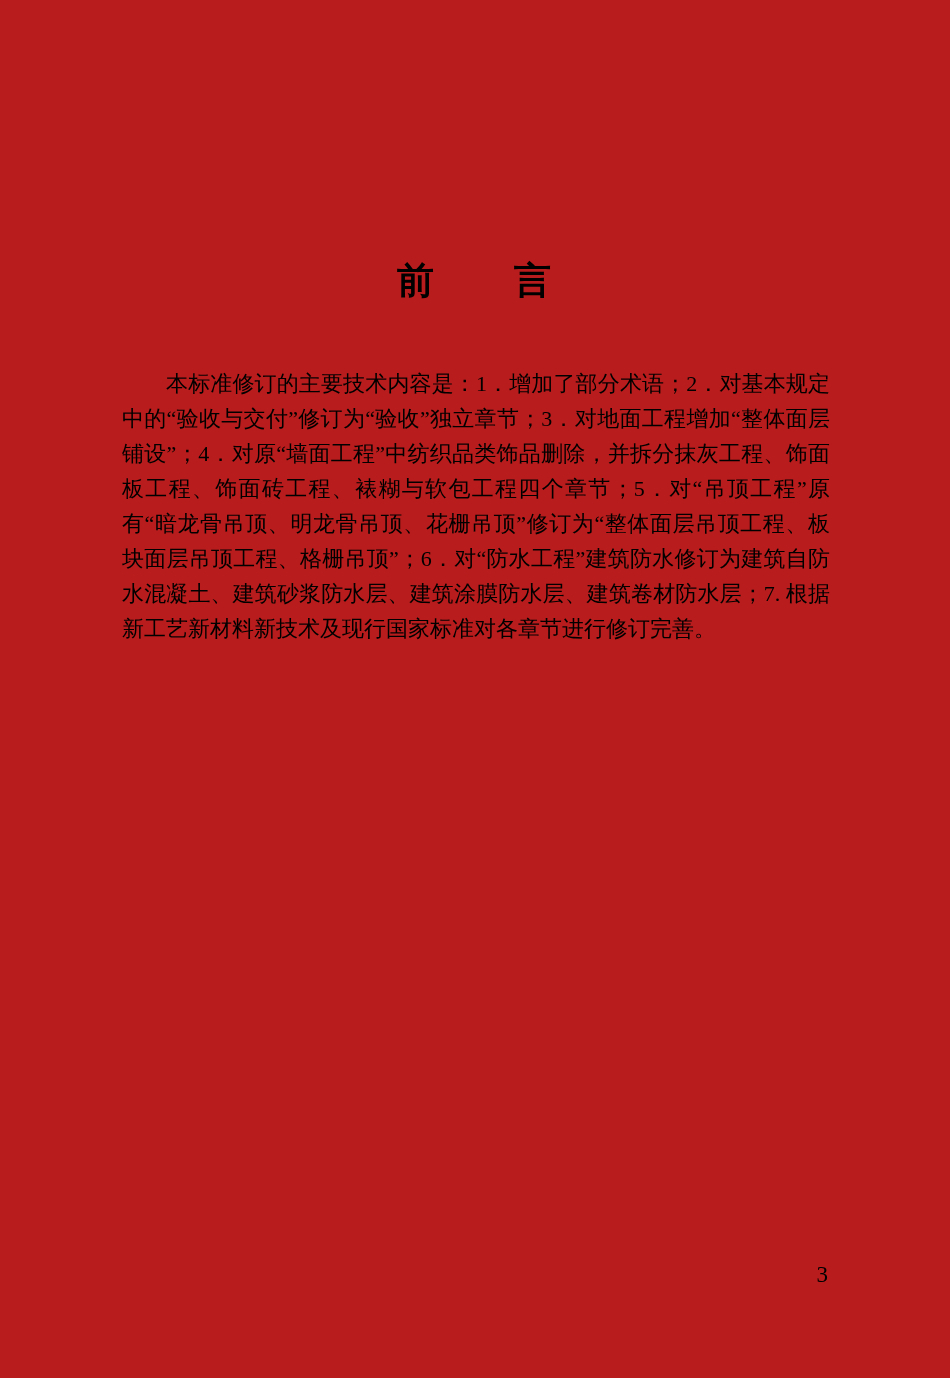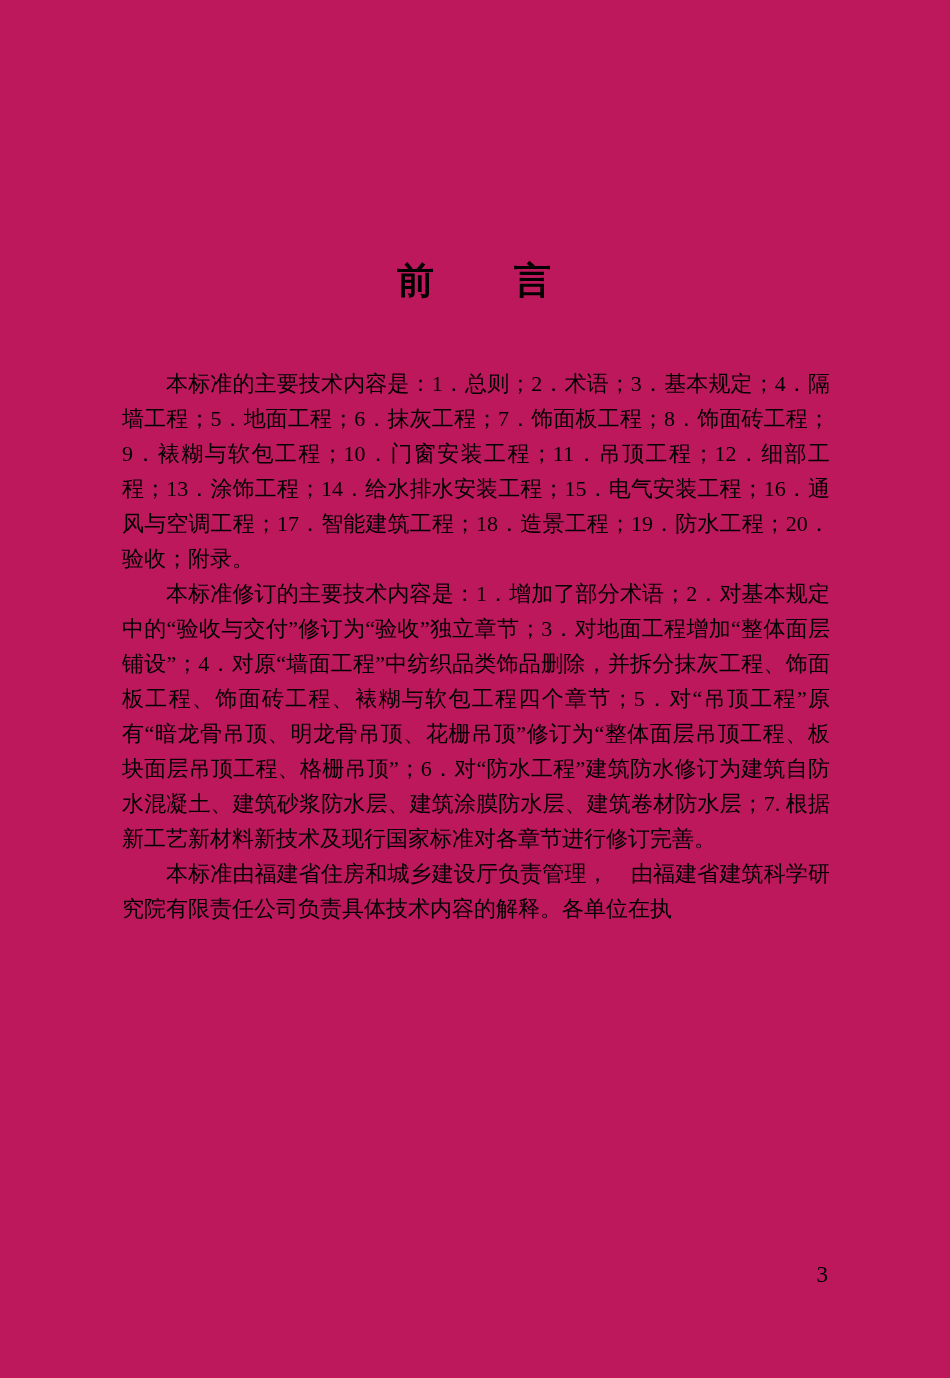--- a/index.html
+++ b/index.html
@@ -4,21 +4,21 @@
 <style>
   html, body {
     margin: 0;
     padding: 0;
     background: #ffffff;
   }
   .page {
     position: relative;
     width: 950px;
     height: 1378px;
-    background: #be185d;
+    background: #b91c1c;
     color: #000000;
     font-family: "Liberation Serif", "DejaVu Serif", serif;
     overflow: hidden;
   }
   .doc-title {
     position: absolute;
     top: 256px;
     left: 0;
     right: 0;
     margin: 0;
@@ -54,20 +54,18 @@
   }
 </style>
 </head>
 <body>
 
 <div class="page">
 
   <h1 class="doc-title">前　　言</h1>
 
   <div class="doc-body">
-    <p>本标准的主要技术内容是：1．总则；2．术语；3．基本规定；4．隔墙工程；5．地面工程；6．抹灰工程；7．饰面板工程；8．饰面砖工程；9．裱糊与软包工程；10．门窗安装工程；11．吊顶工程；12．细部工程；13．涂饰工程；14．给水排水安装工程；15．电气安装工程；16．通风与空调工程；17．智能建筑工程；18．造景工程；19．防水工程；20．验收；附录。</p>
     <p>本标准修订的主要技术内容是：1．增加了部分术语；2．对基本规定中的“验收与交付”修订为“验收”独立章节；3．对地面工程增加“整体面层铺设”；4．对原“墙面工程”中纺织品类饰品删除，并拆分抹灰工程、饰面板工程、饰面砖工程、裱糊与软包工程四个章节；5．对“吊顶工程”原有“暗龙骨吊顶、明龙骨吊顶、花栅吊顶”修订为“整体面层吊顶工程、板块面层吊顶工程、格栅吊顶”；6．对“防水工程”建筑防水修订为建筑自防水混凝土、建筑砂浆防水层、建筑涂膜防水层、建筑卷材防水层；7. 根据新工艺新材料新技术及现行国家标准对各章节进行修订完善。</p>
-    <p>本标准由福建省住房和城乡建设厅负责管理，　由福建省建筑科学研究院有限责任公司负责具体技术内容的解释。各单位在执</p>
   </div>
 
   <div class="page-number">3</div>
 
 </div>
 
 </body></html>

